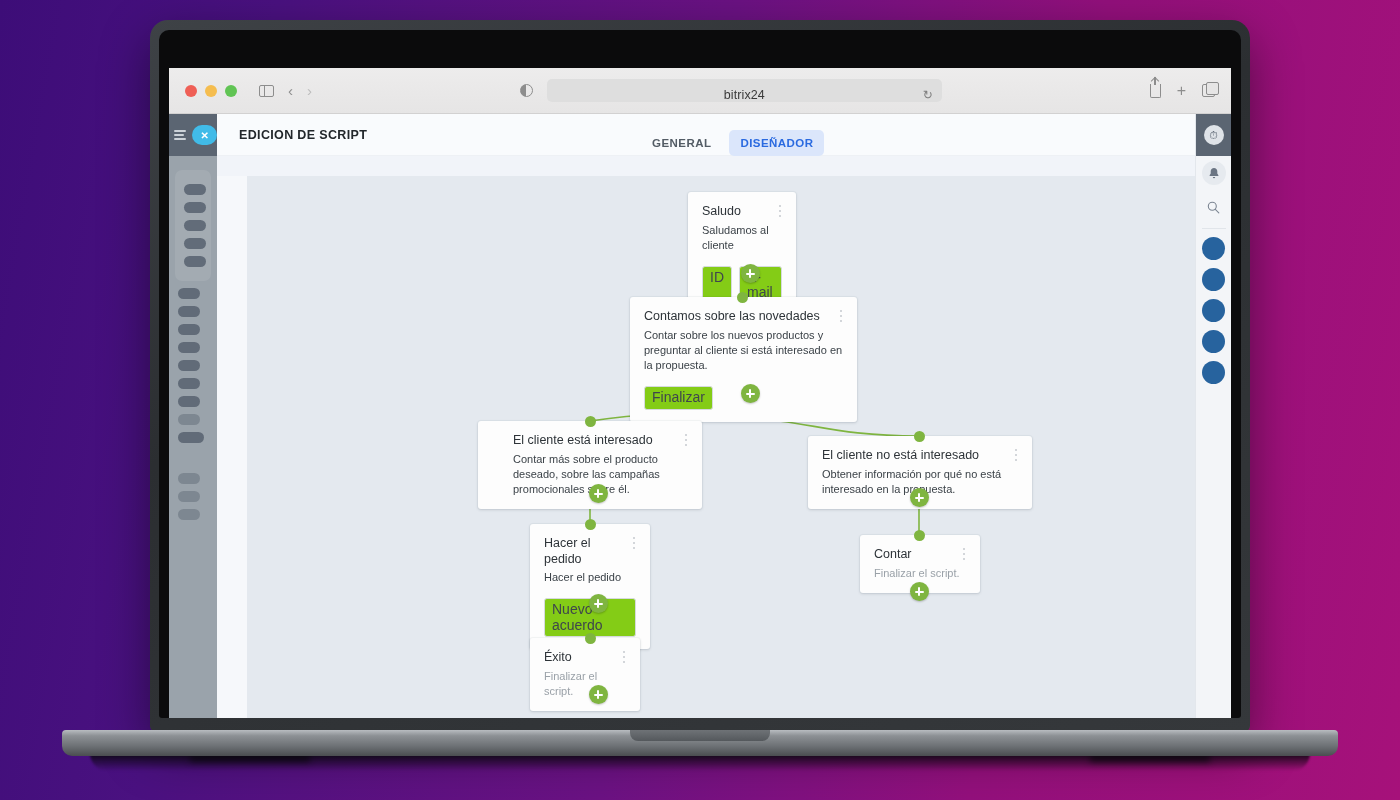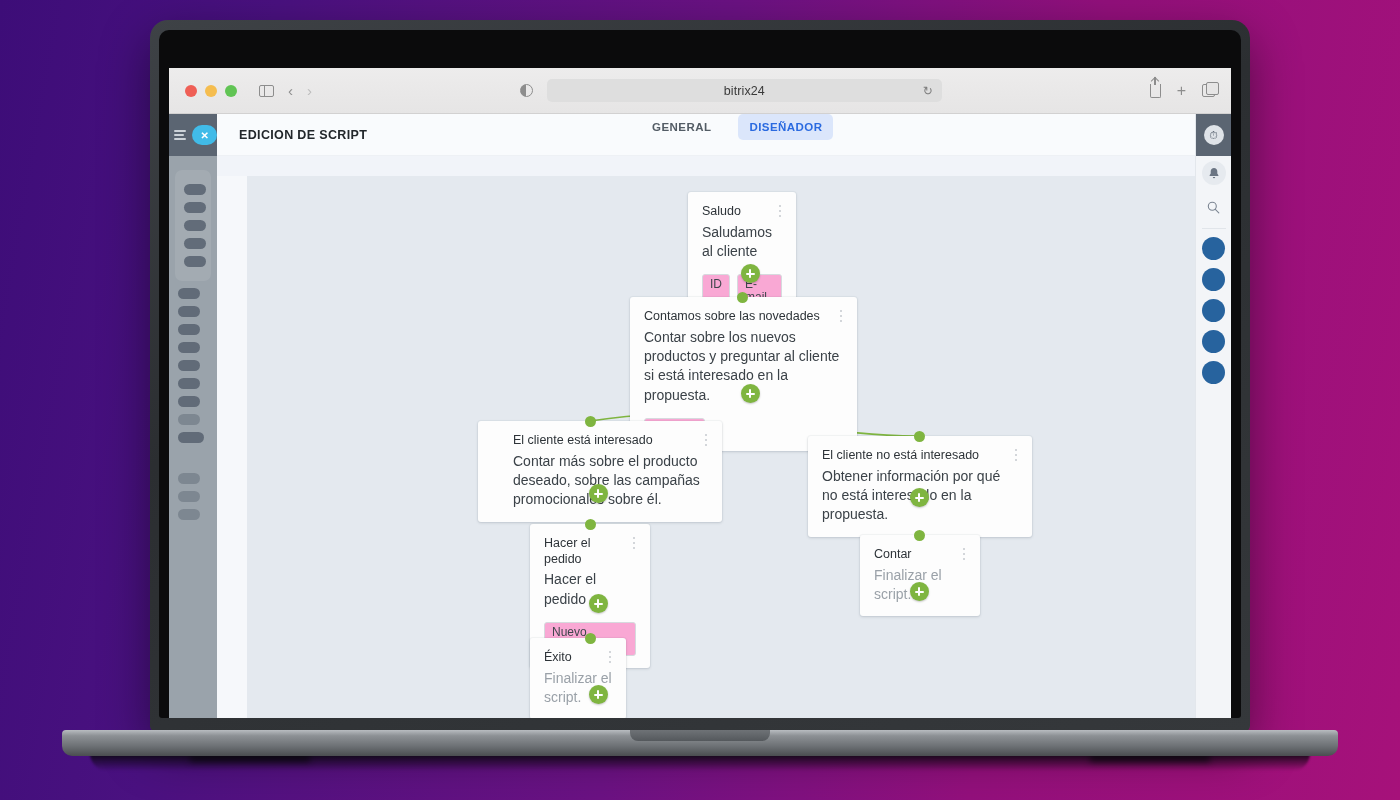--- a/index.html
+++ b/index.html
@@ -142,21 +142,21 @@
     background: linear-gradient(90deg, #8d8d8d 50%, transparent 50%);
     border: 1.4px solid #8d8d8d;
     margin-right: 4px;
   }
   #addr-bar {
     width: 395px;
     height: 23px;
     background: #dedede;
     border-radius: 5px;
     display: flex;
-    align-items: center;
+    align-items: flex-end;
     justify-content: center;
     position: relative;
   }
   #addr-text { font-size: 12.5px; color: #3a3a3a; letter-spacing: .1px; }
   #reload-ico { position: absolute; right: 9px; font-size: 12px; color: #7d7d7d; }
 
   .chrome-right { display: flex; align-items: center; gap: 16px; color: #8d8d8d; }
   .share-ico { width: 11px; height: 14px; border: 1.4px solid #8d8d8d; border-top: none; border-radius: 0 0 2px 2px; position: relative; }
   .share-ico:before { content:''; position:absolute; left: 3.5px; top:-7px; width:1.4px; height:8px; background:#8d8d8d; }
   .share-ico:after { content:''; position:absolute; left:1.2px; top:-6px; width:5px; height:5px; border-left:1.4px solid #8d8d8d; border-top:1.4px solid #8d8d8d; transform: rotate(45deg); }
@@ -255,21 +255,21 @@
     padding: 0 0 0 22px;
     border-bottom: 1px solid #eef1f5;
     position: relative;
   }
   #page-title {
     font-size: 12.5px;
     font-weight: bold;
     color: #22272b;
     letter-spacing: .35px;
   }
-  #tabs { position: absolute; left: 424px; top: 0; height: 42px; display: flex; align-items: flex-start; gap: 16px; }
+  #tabs { position: absolute; left: 424px; top: 0; height: 42px; display: flex; align-items: flex-end; gap: 7px; }
   .tab {
     font-size: 11.5px;
     font-weight: bold;
     letter-spacing: .45px;
     color: #535c65;
     padding: 7px 11px;
     border-radius: 5px;
   }
   .tab.active { background: #dbe6fb; color: #2a6ae0; }
 
@@ -299,33 +299,33 @@
     padding: 12px 14px 12px 14px;
   }
   .node-title {
     font-size: 12.5px;
     color: #2d3338;
     margin-bottom: 3px;
     padding-right: 18px;
     line-height: 1.25;
   }
   .node-desc {
-    font-size: 14px;
+    font-size: 11px;
     color: #3b4248;
     line-height: 1.38;
   }
   .node-desc.muted { color: #9aa1a8; }
   .node-tags { display: flex; gap: 7px; margin-top: 13px; }
   .node-tag {
-    font-size: 12px;
+    font-size: 14px;
     color: #3f464c;
     border: 1px solid #d6dade;
     border-radius: 3px;
     padding: 3px 7px;
-    background: #f9a8d4;
+    background: #84cc16;
     line-height: 1.1;
   }
   .node-menu {
     position: absolute;
     top: 11px; right: 10px;
     width: 12px; height: 16px;
     display: flex; flex-direction: column; align-items: center; justify-content: center; gap: 2.5px;
   }
   .node-menu i { display: block; width: 2.5px; height: 2.5px; background: #c4c9ce; border-radius: 1px; }
 
@@ -482,21 +482,21 @@
                       </div>
                     <div class="node-title">Contamos sobre las novedades</div>
                     <div class="node-desc">Contar sobre los nuevos productos y preguntar al cliente si está interesado en la propuesta.</div>
                     <div class="node-tags">
                       <span class="node-tag">Finalizar</span>
                     </div>
                   </div>
                   <div class="plus-handle" style="left:493.5px; top:208px;"></div>
 
                   <div class="dot-handle" style="left:337.5px; top:239.5px;"></div>
-                  <div class="node" style="left:231px; top:245px; width:244px;padding-left:35px;">
+                  <div class="node" style="left:231px; top:245px; width:224px;padding-left:35px;">
                     <div class="node-menu">
                         <i></i>
                         <i></i>
                         <i></i>
                       </div>
                     <div class="node-title">El cliente está interesado</div>
                     <div class="node-desc">Contar más sobre el producto deseado, sobre las campañas promocionales sobre él.</div>
                   </div>
                   <div class="plus-handle" style="left:341.5px; top:308px;"></div>
 
@@ -533,21 +533,21 @@
                         <i></i>
                         <i></i>
                         <i></i>
                       </div>
                     <div class="node-title">Contar</div>
                     <div class="node-desc muted">Finalizar el script.</div>
                   </div>
                   <div class="plus-handle" style="left:662.5px; top:406px;"></div>
 
                   <div class="dot-handle" style="left:337.5px; top:456.5px;"></div>
-                  <div class="node" style="left:283px; top:462px; width:96px;">
+                  <div class="node" style="left:283px; top:462px; width:110px;">
                     <div class="node-menu">
                         <i></i>
                         <i></i>
                         <i></i>
                       </div>
                     <div class="node-title">Éxito</div>
                     <div class="node-desc muted">Finalizar el script.</div>
                   </div>
                   <div class="plus-handle" style="left:341.5px; top:509px;"></div>
 

